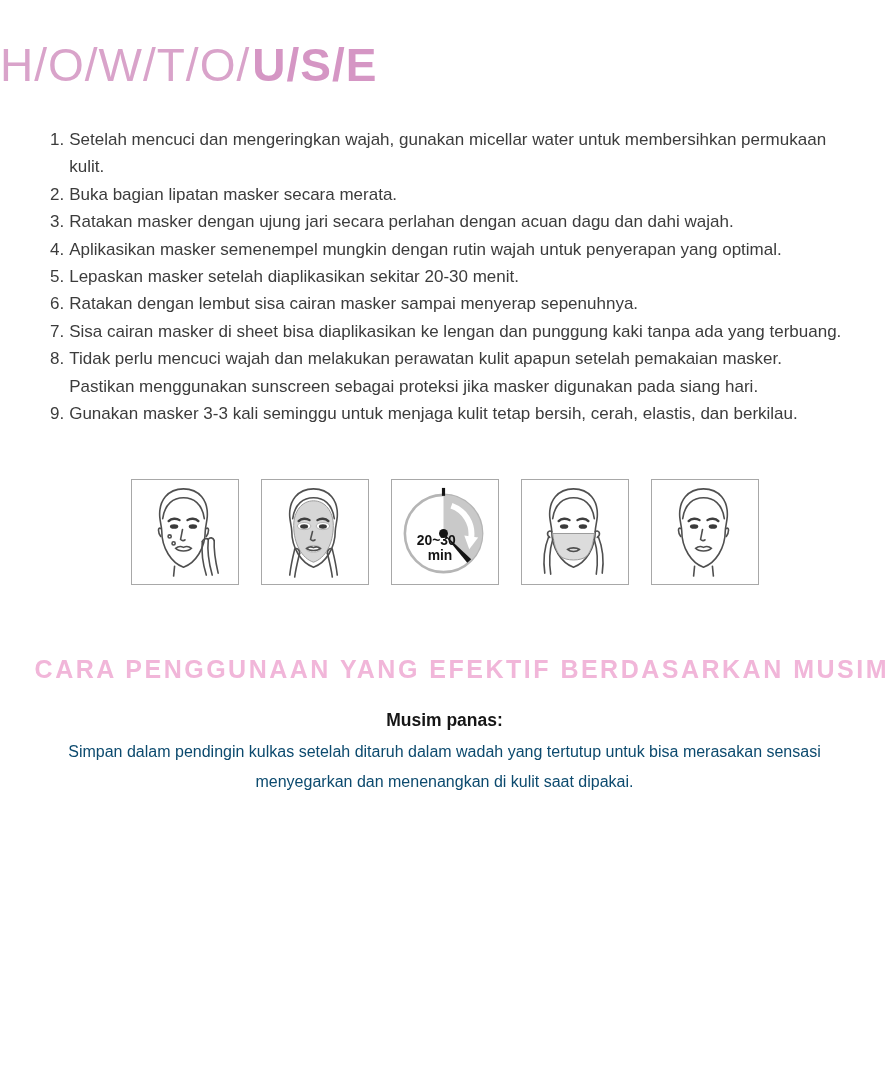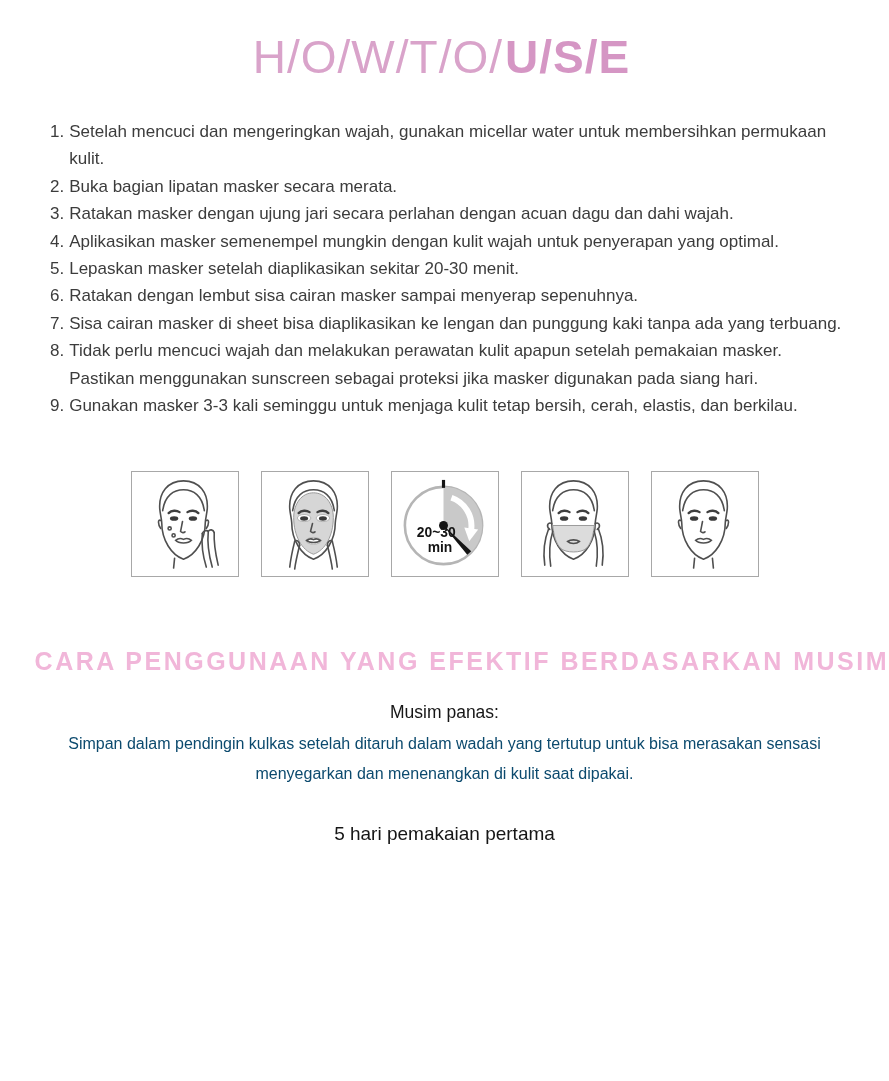--- a/index.html
+++ b/index.html
@@ -4,21 +4,21 @@
 <style>
   * { margin:0; padding:0; box-sizing:border-box; }
   html,body { background:#ffffff; }
   body {
     width:889px; height:1081px;
     font-family:"Liberation Sans", sans-serif;
     color:#3d3d3d;
     overflow:hidden;
   }
   
-  .title-wrap { text-align:center; margin-top:30px; }
+  .title-wrap { text-align:left; margin-top:38px; }
   .title {
     display:inline-block;
     font-size:46px;
     letter-spacing:1px;
     color:#d9a3ca;
     font-weight:400;
   }
   .title-highlight {
     font-weight:700;
     color:#d596c4;
@@ -64,21 +64,21 @@
     margin-top:70px;
     text-align:right;
     font-size:25px;
     font-weight:600;
     letter-spacing:2.5px;
     color:#f1b6d9;
   }
   .season-section { text-align:center; }
   .season-section .sec-title {
     font-size:17.5px;
-    font-weight:400;
+    font-weight:700;
     color:#161616;
     margin-top:26px;
   }
   .season-section .sec-body {
     font-size:16px;
     line-height:1.85;
     color:#0c4a6e;
     max-width:775px;
     margin:6px auto 0 auto;
   }
@@ -100,21 +100,21 @@
     <li>
       <span class="num">2.</span>
       <span class="txt">Buka bagian lipatan masker secara merata.</span>
     </li>
     <li>
       <span class="num">3.</span>
       <span class="txt">Ratakan masker dengan ujung jari secara perlahan dengan acuan dagu dan dahi wajah.</span>
     </li>
     <li>
       <span class="num">4.</span>
-      <span class="txt">Aplikasikan masker semenempel mungkin dengan kulit wajah untuk penyerapan yang optimal.</span>
+      <span class="txt">Aplikasikan masker semenempel mungkin dengan rutin wajah untuk penyerapan yang optimal.</span>
     </li>
     <li>
       <span class="num">5.</span>
       <span class="txt">Lepaskan masker setelah diaplikasikan sekitar 20-30 menit.</span>
     </li>
     <li>
       <span class="num">6.</span>
       <span class="txt">Ratakan dengan lembut sisa cairan masker sampai menyerap sepenuhnya.</span>
     </li>
     <li>
@@ -235,14 +235,13 @@
 
 <div class="season-section">
   <div class="sec-title">Musim panas:</div>
   <div class="sec-body">Simpan dalam pendingin kulkas setelah ditaruh dalam wadah yang tertutup untuk bisa merasakan sensasi menyegarkan dan menenangkan di kulit saat dipakai.</div>
 </div>
 
 <div class="season-section">
 </div>
 
 <div class="season-section last">
-  <div class="sec-title">5 hari pemakaian pertama</div>
 </div>
 
 </body></html>

